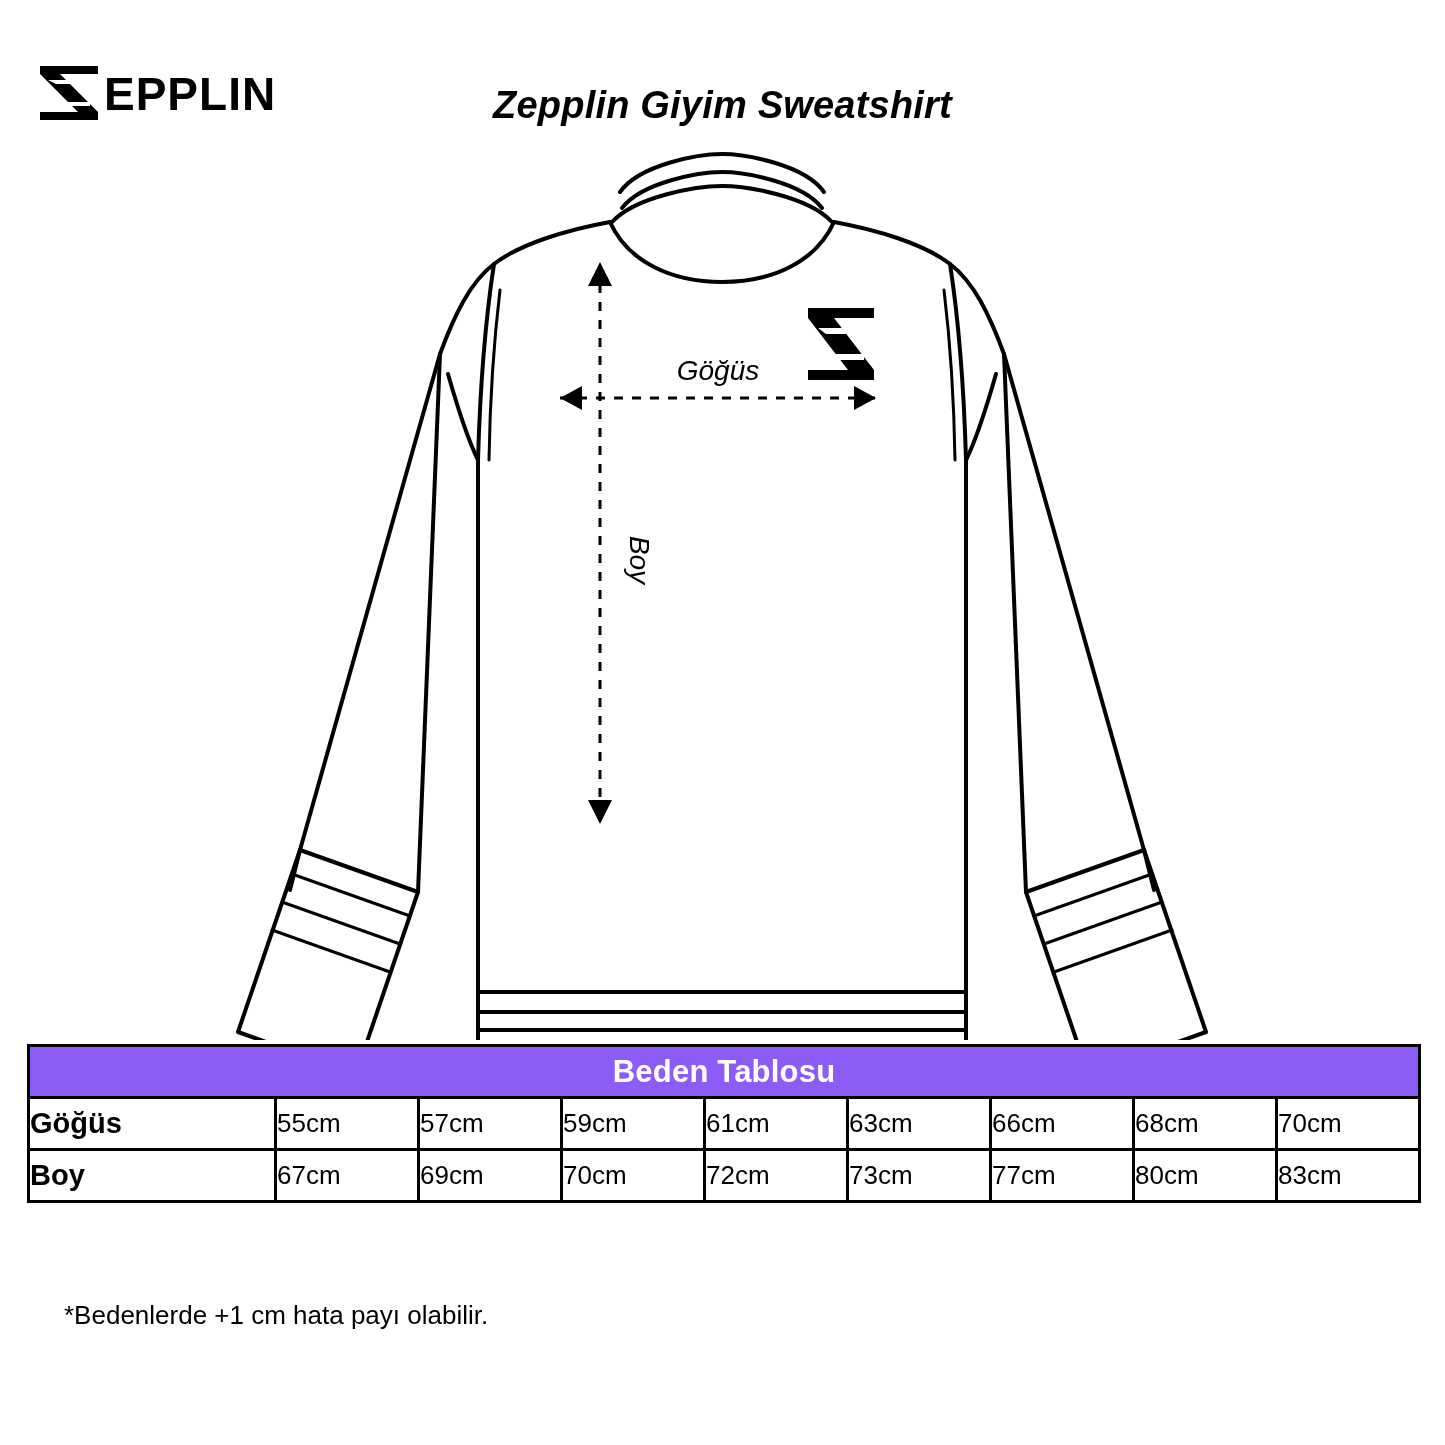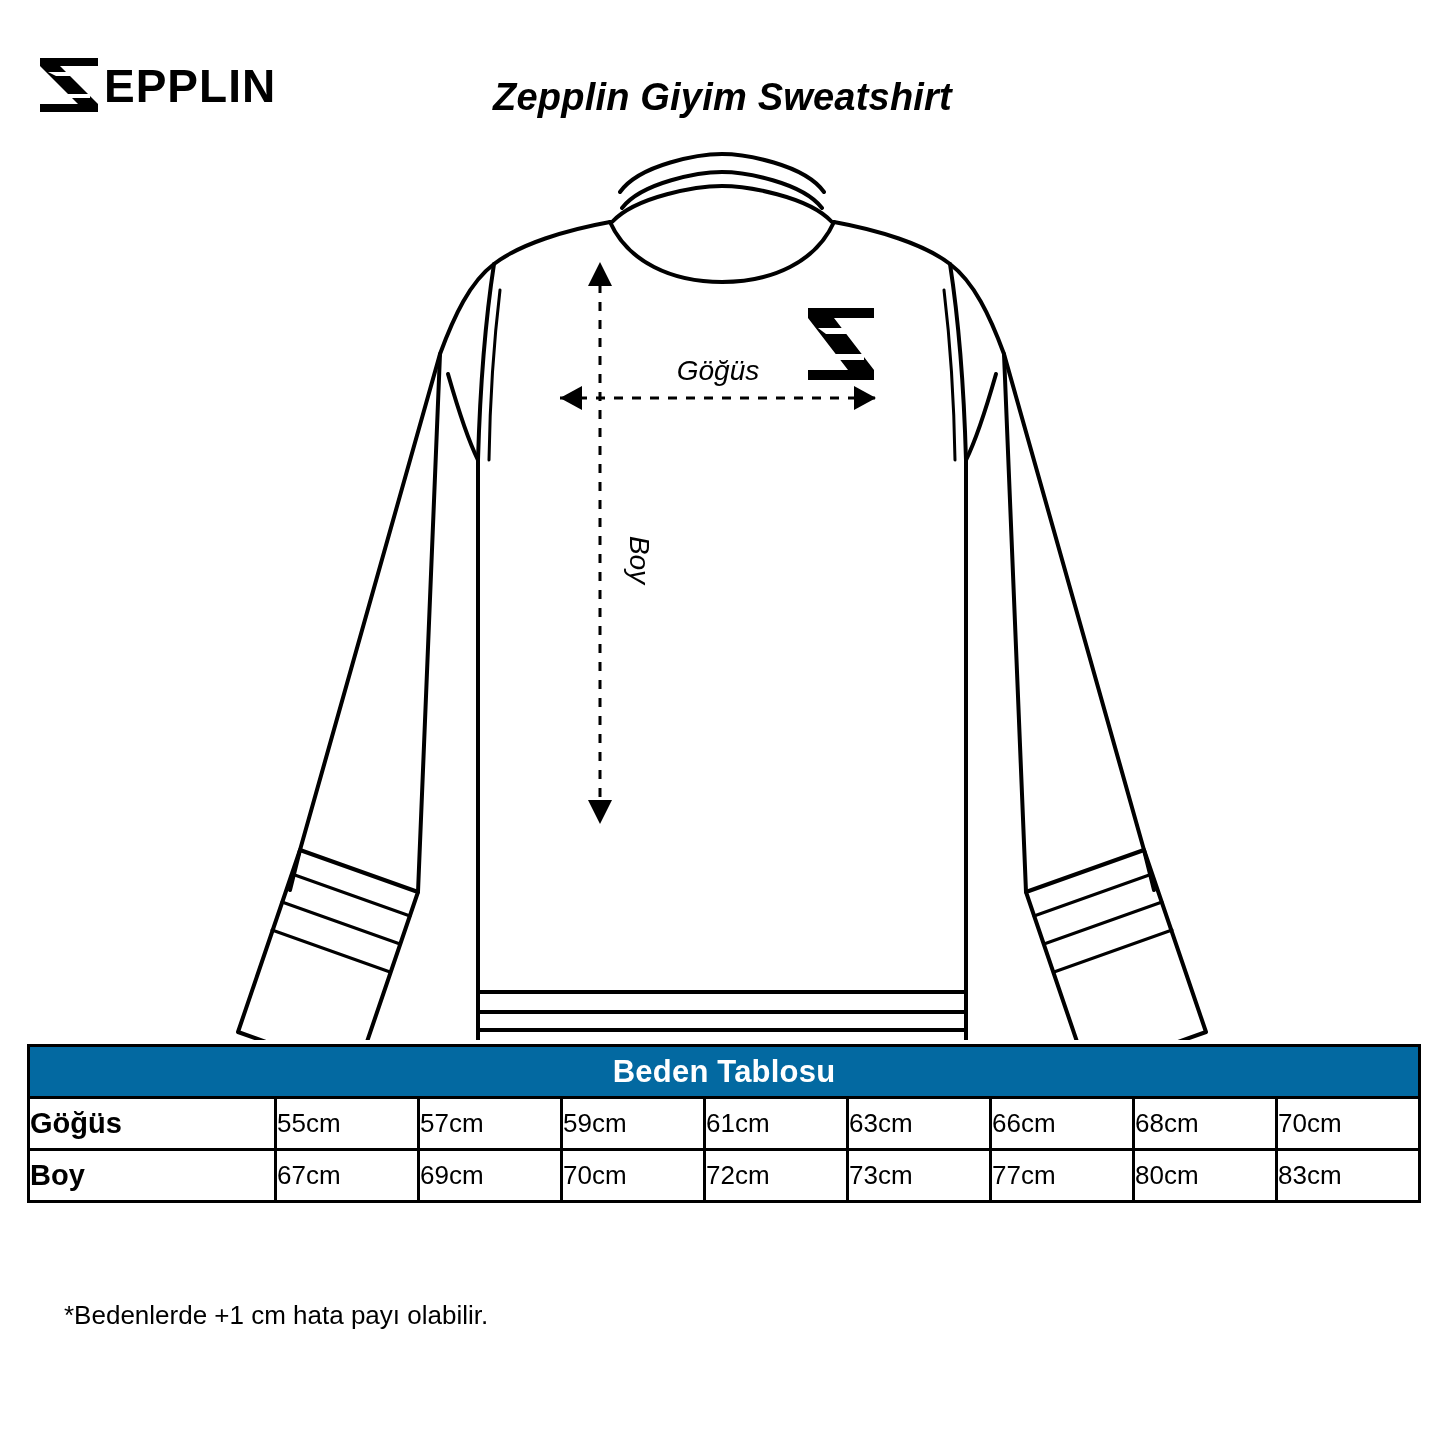--- a/index.html
+++ b/index.html
@@ -13,21 +13,21 @@
     height: 1445px;
     font-family: "Liberation Sans", sans-serif;
     color: #000000;
     position: relative;
     overflow: hidden;
   }
 
   
   .header {
     position: absolute;
-    top: 8px;
+    top: 16px;
     left: 0;
     width: 1239px;
     height: 140px;
   }
   .brand-logo {
     position: absolute;
     left: 34px;
     top: 46px;
     width: 240px;
     height: 62px;
@@ -67,21 +67,21 @@
     border: 3px solid #000;
     border-collapse: collapse;
     table-layout: fixed;
   }
   .size-table td, .size-table th {
     border: 3px solid #000;
     padding: 0;
     height: 52px;
   }
   .table-title {
-    background: #0369a1;
+    background: #8b5cf6;
     color: #fff;
     font-size: 31px;
     font-weight: 700;
     text-align: center;
     height: 62px;
     letter-spacing: 0.2px;
   }
   .row-head {
     font-size: 29px;
     font-weight: 700;

